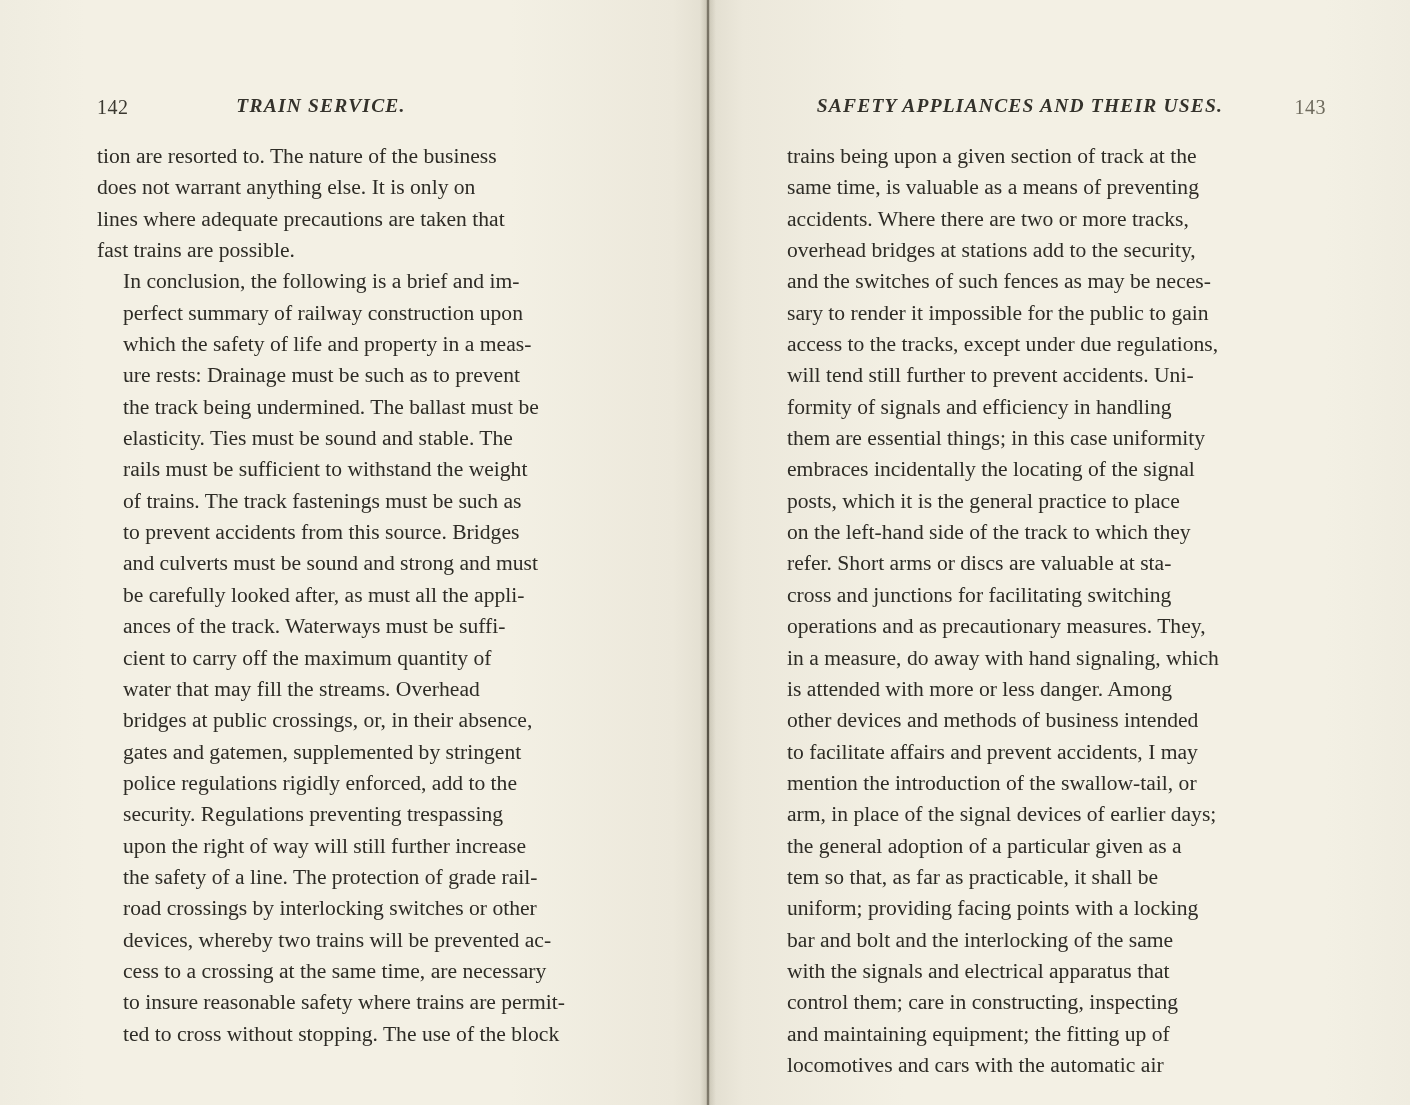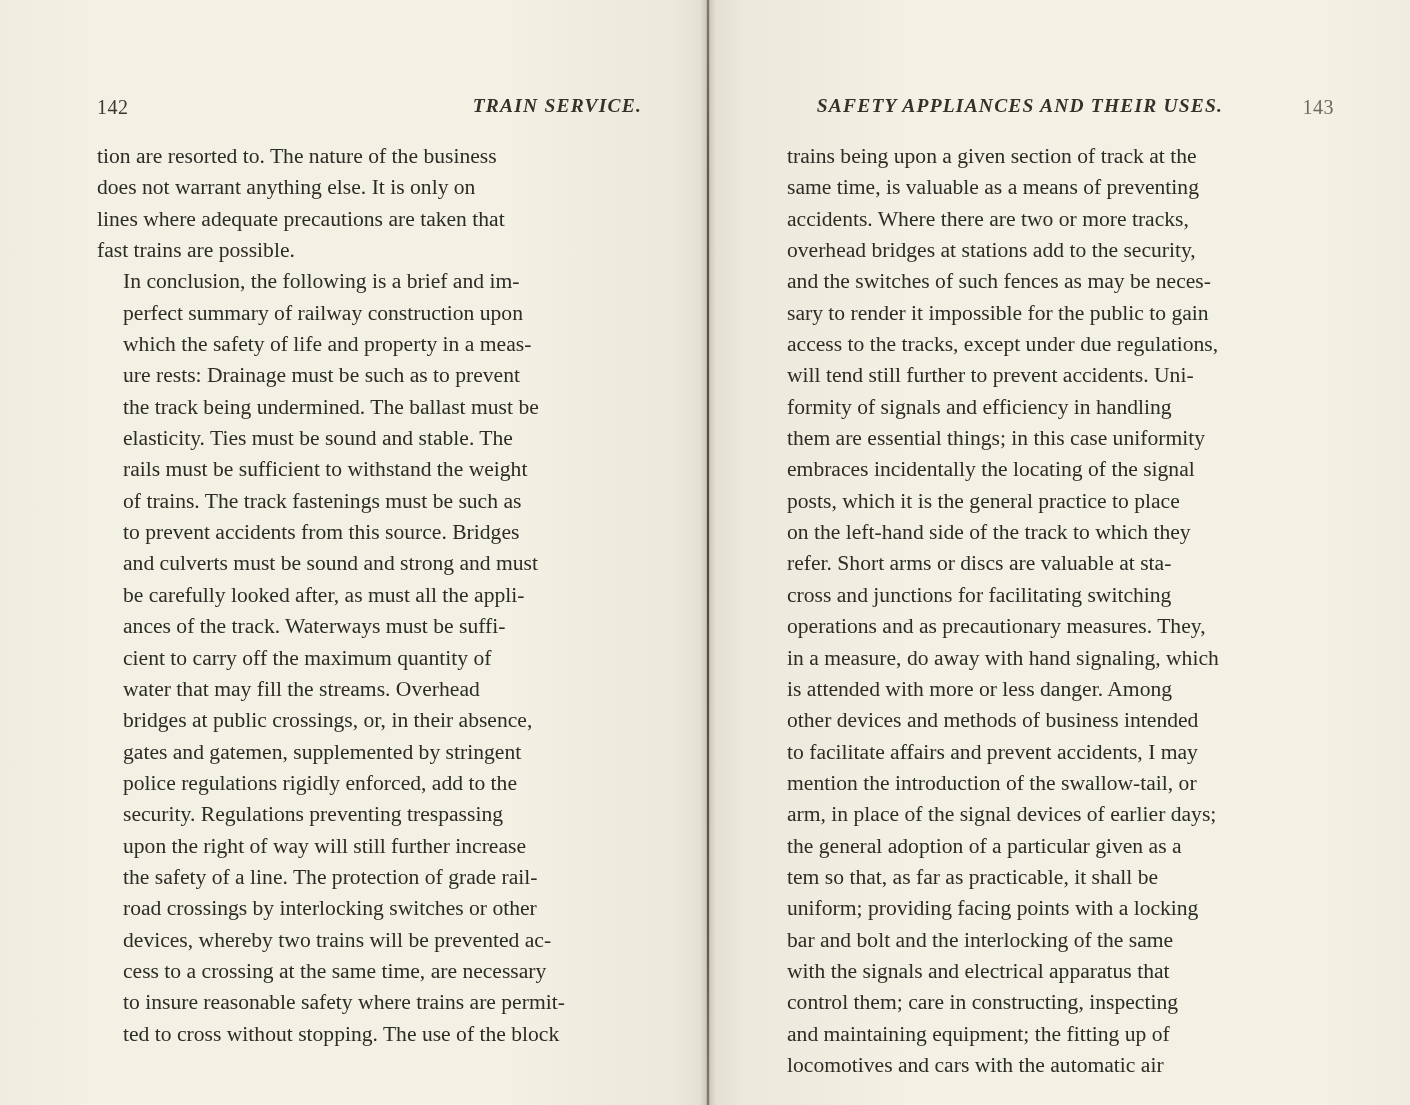--- a/index.html
+++ b/index.html
@@ -73,33 +73,33 @@
     top: 95px;
     height: 30px;
     width: 100%;
     font-size: 19.5px;
     font-style: italic;
     font-weight: 700;
     letter-spacing: 1.2px;
     color: #34322b;
     white-space: nowrap;
   }
-  .leaf-left  .running-head { text-align: right; padding-right: 66px; box-sizing: border-box; }
+  .leaf-left  .running-head { text-align: center; padding-right: 66px; box-sizing: border-box; }
   .leaf-right .running-head { text-align: center; padding-left: 36px; padding-right: 114px; box-sizing: border-box; }
 
   .folio {
     position: absolute;
     top: 96px;
     font-size: 20px;
     font-style: normal;
     letter-spacing: 0.5px;
     color: #3a3830;
   }
   .folio-left  { left: 97px; }
-  .folio-right { right: 76px; }
+  .folio-right { right: 84px; }
   .folio-faded { color: #6e6a5d; }
 
   .col {
     position: absolute;
     top: 141px;
     font-size: 21.6px;
     line-height: 31.35px;
     text-align: justify;
     text-justify: inter-word;
     color: #2e2c26;

